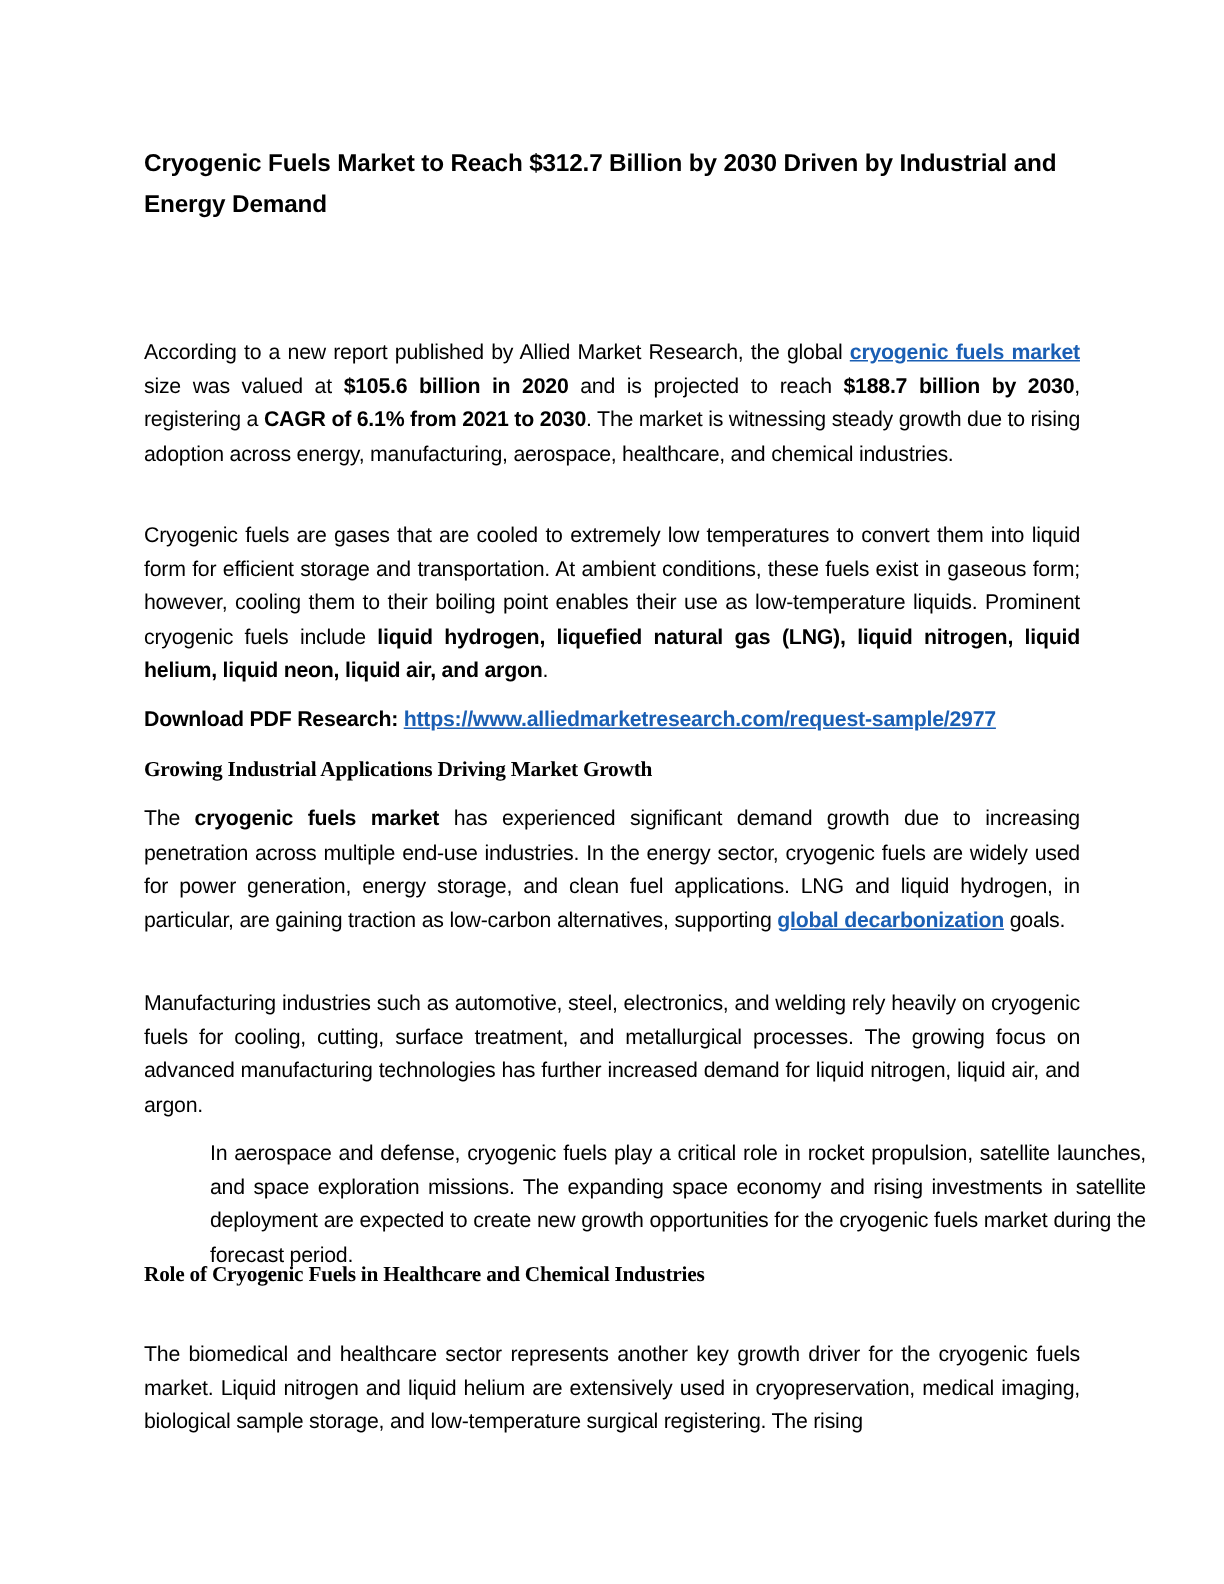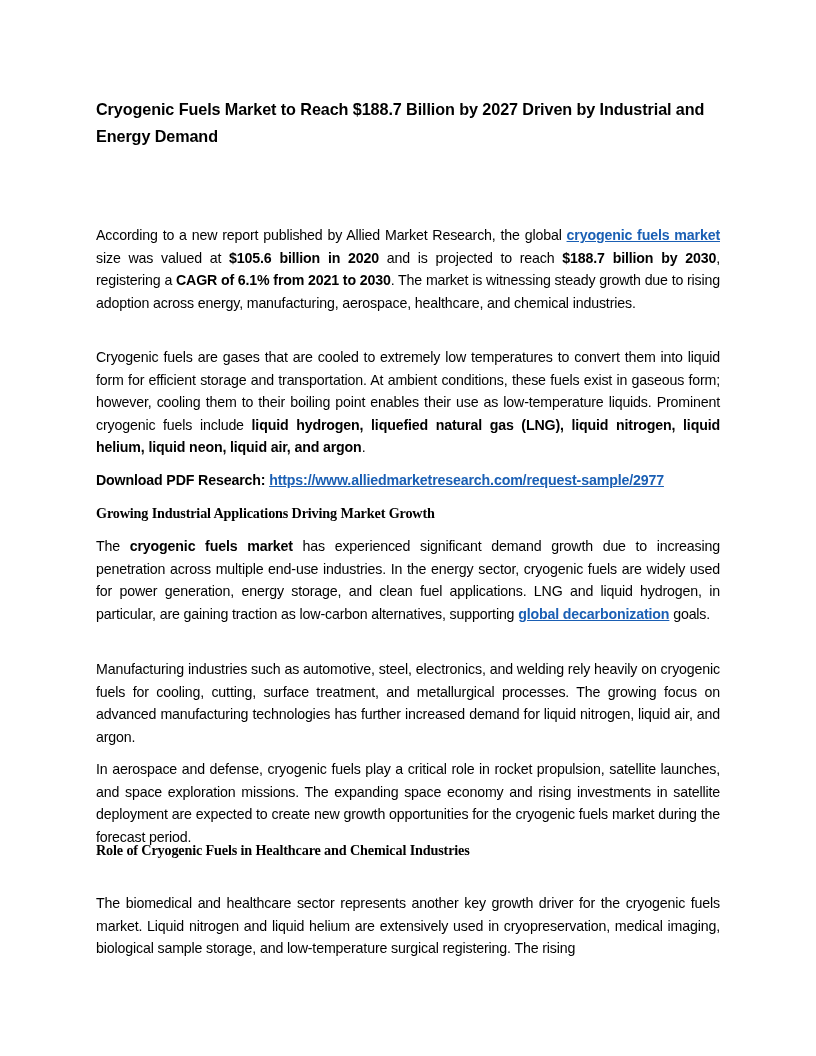--- a/index.html
+++ b/index.html
@@ -11,32 +11,32 @@
   .p { position: absolute; left: 0; width: 624px; margin: 0;
        font-size: 14.2px; line-height: 22.6px; text-align: justify; letter-spacing: -0.15px; }
   .p b { font-weight: bold; margin-top: 48px; }
   a.link { color: #1a5fb4; text-decoration: underline; font-weight: bold; }
   .h2 { position: absolute; left: 0; width: 624px; margin: 0; font-size: 14.2px; font-weight: bold; line-height: 22.6px; letter-spacing: -0.15px; font-family: Liberation Serif, serif; }
 </style>
 </head>
 <body>
 
 <div class="page">
-  <h1 class="title">Cryogenic Fuels Market to Reach $188.7 Billion by 2027 Driven by Industrial and Energy Demand</h1>
+  <h1 class="title">Cryogenic Fuels Market to Reach $312.7 Billion by 2030 Driven by Industrial and Energy Demand</h1>
 
   <p class="p" style="top:224px;"><span>According to a new report published by Allied Market Research, the global </span><a class="link">cryogenic fuels market</a><span> size was valued at </span><b>$105.6 billion in 2020</b><span> and is projected to reach </span><b>$188.7 billion by 2030</b><span>, registering a </span><b>CAGR of 6.1% from 2021 to 2030</b><span>. The market is witnessing steady growth due to rising adoption across energy, manufacturing, aerospace, healthcare, and chemical industries.</span></p>
 
   <p class="p" style="top:346px;"><span>Cryogenic fuels are gases that are cooled to extremely low temperatures to convert them into liquid form for efficient storage and transportation. At ambient conditions, these fuels exist in gaseous form; however, cooling them to their boiling point enables their use as low-temperature liquids. Prominent cryogenic fuels include </span><b>liquid hydrogen, liquefied natural gas (LNG), liquid nitrogen, liquid helium, liquid neon, liquid air, and argon</b><span>.</span></p>
 
   <p class="p" style="top:469px;"><b>Download PDF Research: </b><a class="link">https://www.alliedmarketresearch.com/request-sample/2977</a></p>
 
   <h2 class="h2" style="top:502px;">Growing Industrial Applications Driving Market Growth</h2>
 
   <p class="p" style="top:535px;"><span>The </span><b>cryogenic fuels market</b><span> has experienced significant demand growth due to increasing penetration across multiple end-use industries. In the energy sector, cryogenic fuels are widely used for power generation, energy storage, and clean fuel applications. LNG and liquid hydrogen, in particular, are gaining traction as low-carbon alternatives, supporting </span><a class="link">global decarbonization</a><span> goals.</span></p>
 
   <p class="p" style="top:658px;">Manufacturing industries such as automotive, steel, electronics, and welding rely heavily on cryogenic fuels for cooling, cutting, surface treatment, and metallurgical processes. The growing focus on advanced manufacturing technologies has further increased demand for liquid nitrogen, liquid air, and argon.</p>
 
-  <p class="p" style="top:758px;">In aerospace and defense, cryogenic fuels play a critical role in rocket propulsion, satellite launches, and space exploration missions. The expanding space economy and rising investments in satellite deployment are expected to create new growth opportunities for the cryogenic fuels market during the forecast period.</p>
+  <p class="p" style="top:758px;margin-left:44px;">In aerospace and defense, cryogenic fuels play a critical role in rocket propulsion, satellite launches, and space exploration missions. The expanding space economy and rising investments in satellite deployment are expected to create new growth opportunities for the cryogenic fuels market during the forecast period.</p>
 
   <h2 class="h2" style="top:839px;">Role of Cryogenic Fuels in Healthcare and Chemical Industries</h2>
 
   <p class="p" style="top:892px;">The biomedical and healthcare sector represents another key growth driver for the cryogenic fuels market. Liquid nitrogen and liquid helium are extensively used in cryopreservation, medical imaging, biological sample storage, and low-temperature surgical registering. The rising</p>
 </div>
 
 </body></html>

